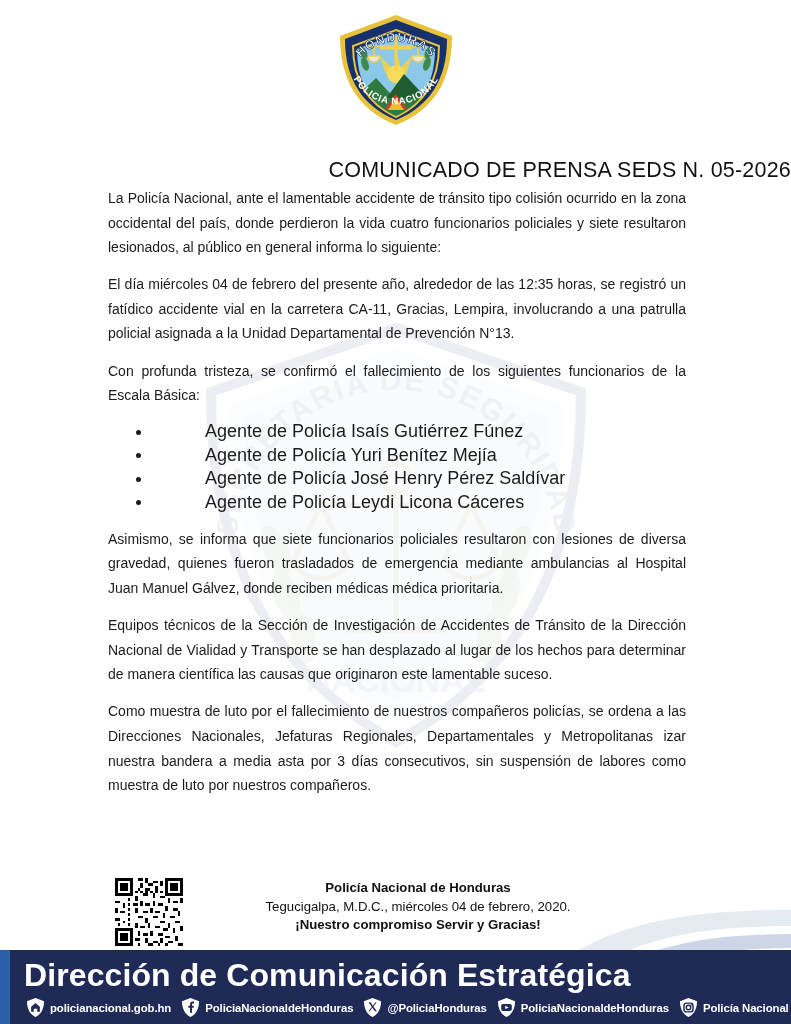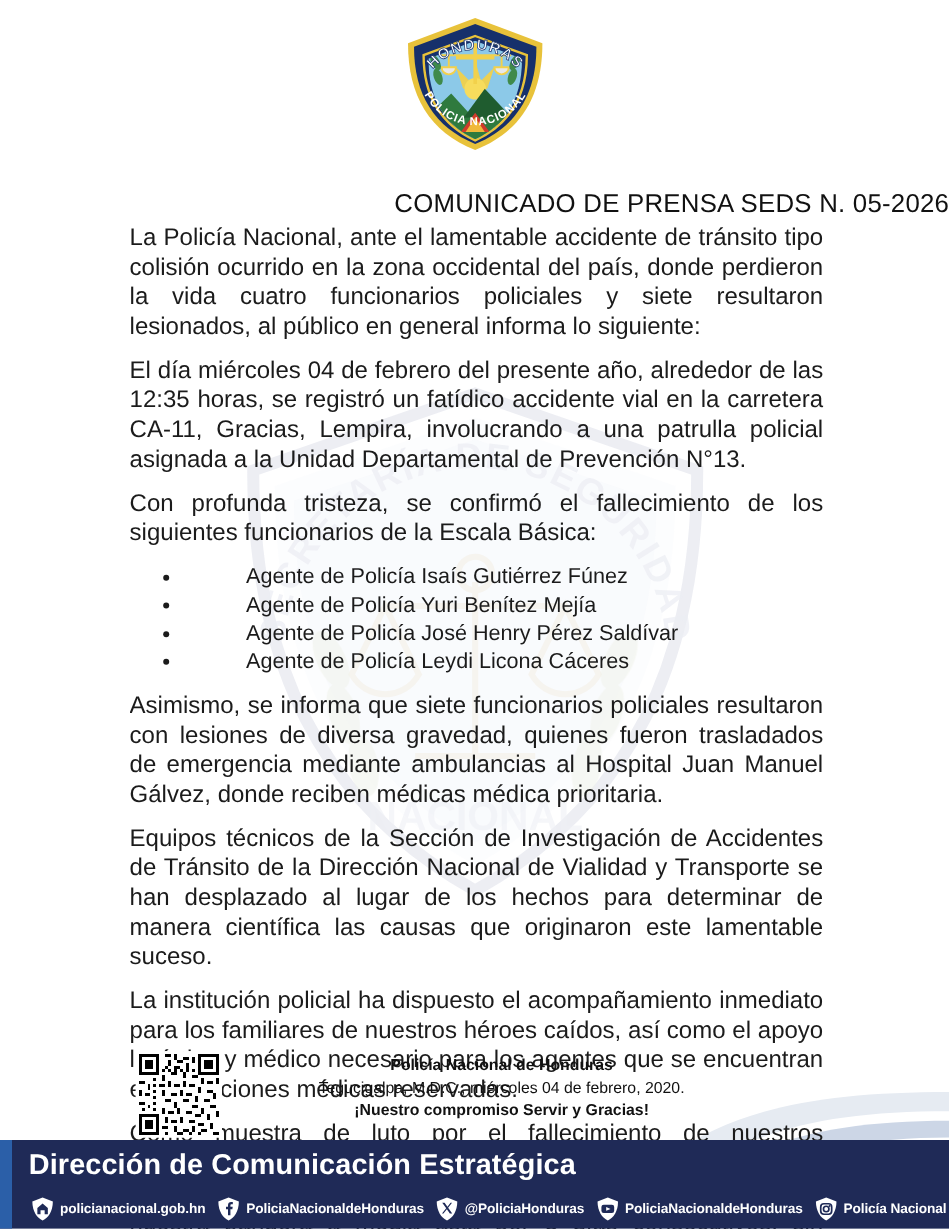--- a/index.html
+++ b/index.html
@@ -48,21 +48,21 @@
     margin-top:20px;
   }
 
   
   .body-col{
     position:absolute;
     left:108px;width:578px;top:186px;
     z-index:3;
   }
   .para{
-    font-size:20px;
+    font-size:14px;
     line-height:24.6px;
     color:#1b1b1b;
     text-align:justify;
     text-justify:inter-word;
     margin:0 0 12.5px 0;
   }
   .para:last-child{margin-bottom:0;}
   .victim-list{
     list-style:none;
     margin:0 0 12.5px 0;
@@ -130,21 +130,21 @@
   }
   .footer-strip{
     position:absolute;
     left:0;top:0;
     width:10px;height:100%;
     background:#2b5fa8;
   }
   .footer-title{
     position:absolute;
     left:24px;top:7px;
-    font-size:24px;
+    font-size:32px;
     font-weight:bold;
     color:#ffffff;
     letter-spacing:.1px;
     text-align:right;
   }
   .social-row{
     position:absolute;
     left:26px;right:8px;bottom:6px;
     display:flex;
     align-items:flex-start;
@@ -282,21 +282,20 @@
 
     <ul class="victim-list">
       <li>Agente de Policía Isaís Gutiérrez Fúnez</li>
       <li>Agente de Policía Yuri Benítez Mejía</li>
       <li>Agente de Policía José Henry Pérez Saldívar</li>
       <li>Agente de Policía Leydi Licona Cáceres</li>
     </ul>
 
     <p class="para">Asimismo, se informa que siete funcionarios policiales resultaron con lesiones de diversa gravedad, quienes fueron trasladados de emergencia mediante ambulancias al Hospital Juan Manuel Gálvez, donde reciben médicas médica prioritaria.</p>
     <p class="para">Equipos técnicos de la Sección de Investigación de Accidentes de Tránsito de la Dirección Nacional de Vialidad y Transporte se han desplazado al lugar de los hechos para determinar de manera científica las causas que originaron este lamentable suceso.</p>
-    <p class="para">La institución policial ha dispuesto el acompañamiento inmediato para los familiares de nuestros héroes caídos, así como el apoyo logístico y médico necesario para los agentes que se encuentran en condiciones médicas reservadas.</p>
     <p class="para">Como muestra de luto por el fallecimiento de nuestros compañeros policías, se ordena a las Direcciones Nacionales, Jefaturas Regionales, Departamentales y Metropolitanas izar nuestra bandera a media asta por 3 días consecutivos, sin suspensión de labores como muestra de luto por nuestros compañeros.</p>
   </div>
 
   <div class="sig-block">
     <div class="qr">
       <svg viewBox="0 0 29 29" width="72" height="72" shape-rendering="crispEdges" aria-hidden="true">
         <rect width="29" height="29" fill="#ffffff"></rect>
         <g fill="#000000">
 
           <rect x="1" y="1" width="7" height="7"></rect>

